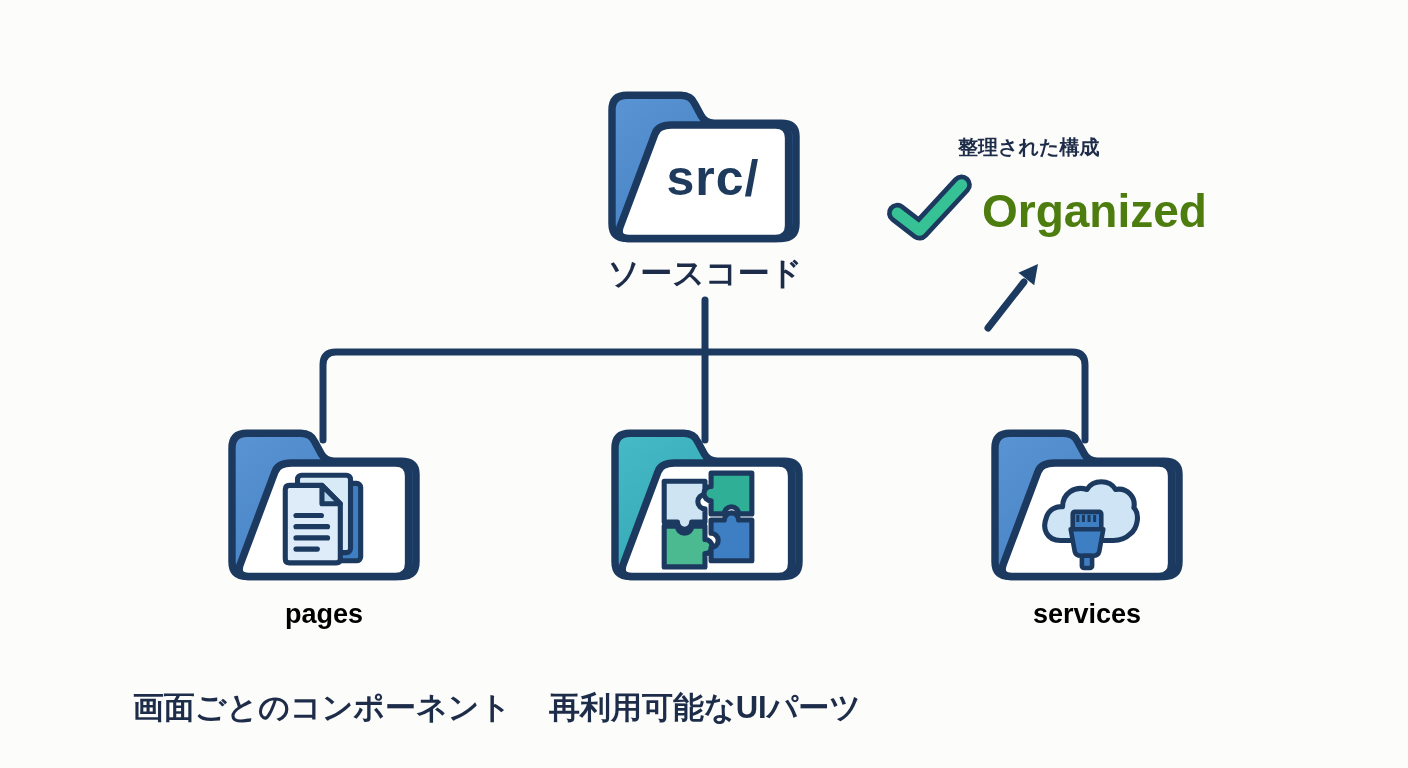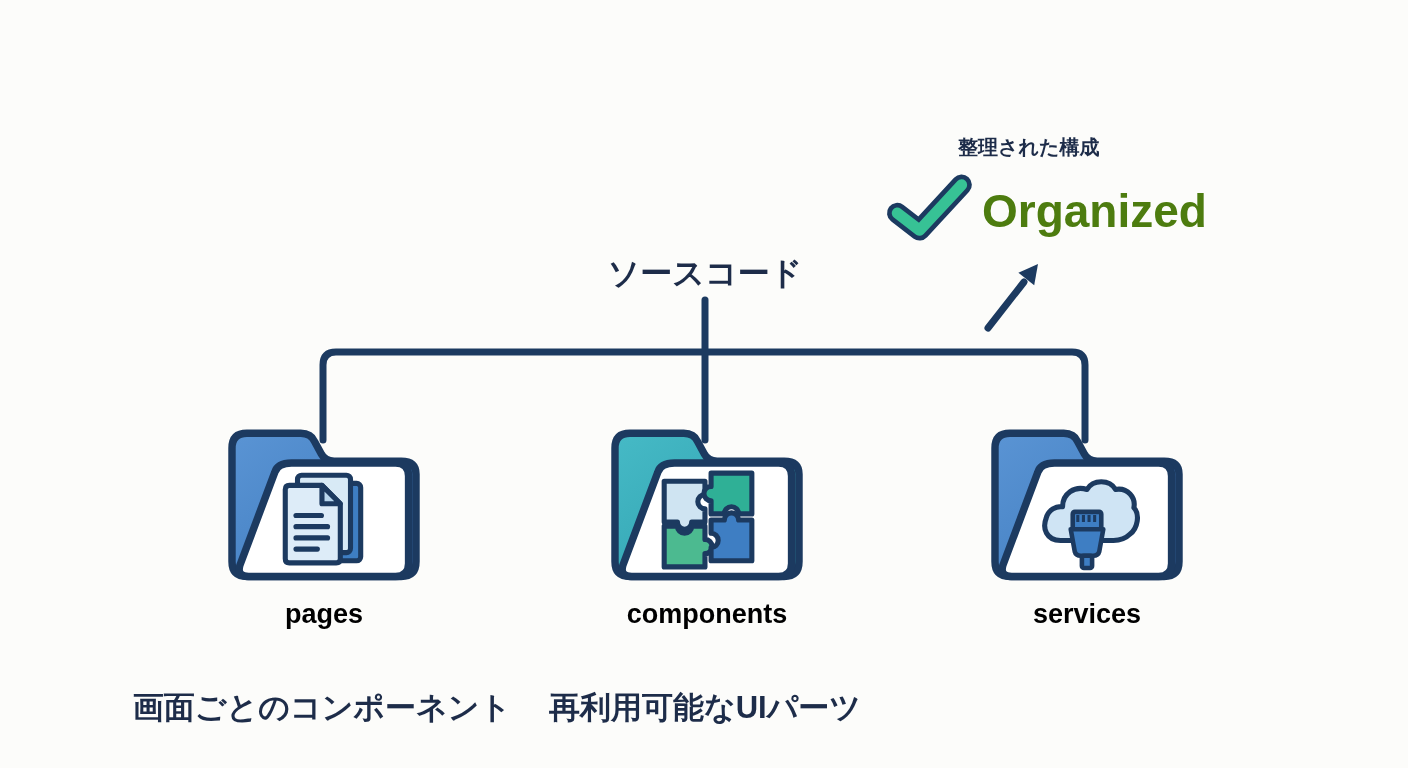--- a/index.html
+++ b/index.html
@@ -137,20 +137,27 @@
         <stop offset="1" stop-color="#2c9dac"></stop>
       </linearGradient>
     </defs>
   </svg>
 
   <svg class="connectors" viewBox="0 0 1408 768">
     <path class="connector-line" d="M705 300 L705 440"></path>
     <path class="connector-line" d="M323 440 L323 365 Q323 352 336 352 L1072 352 Q1085 352 1085 365 L1085 440"></path>
   </svg>
 
+  <div class="folder" style="left:597px; top:73px;">
+    <svg class="folder-svg" viewBox="0 0 230 184">
+      <path class="folder-outline" fill="url(#grad-blue)" d="M16 40 Q16 24 32 24 L90 24 Q101 24 105 33 L112 46 Q116 54 126 54 L198 54 Q214 54 214 68 L214 162 Q214 178 198 178 L32 178 Q16 178 16 162 Z"></path>
+      <path class="folder-outline" fill="#ffffff" d="M80 56 L192 56 Q206 56 206 70 L206 164 Q206 178 192 178 L34 178 Q21 178 24.5 166 L62 66 Q65 56 80 56 Z"></path>
+    </svg>
+    <div class="src-label">src/</div>
+  </div>
   <div class="caption-under-root">ソースコード</div>
 
   <div class="annotation-ja">整理された構成</div>
   <svg class="check-svg" viewBox="0 0 100 84">
     <path d="M13 48 L39 68 L88 15" fill="none" stroke="#1c3a60" stroke-width="24" stroke-linecap="round" stroke-linejoin="round"></path>
     <path d="M13 48 L39 68 L88 15" fill="none" stroke="#37c295" stroke-width="13" stroke-linecap="round" stroke-linejoin="round"></path>
   </svg>
   <div class="annotation-en">Organized</div>
   <svg class="arrow-svg" viewBox="0 0 76 82">
     <path d="M10 74 L46 28" fill="none" stroke="#1c3a60" stroke-width="7" stroke-linecap="round"></path>
@@ -181,21 +188,20 @@
       <path class="folder-outline" fill="url(#grad-teal)" d="M16 40 Q16 24 32 24 L90 24 Q101 24 105 33 L112 46 Q116 54 126 54 L198 54 Q214 54 214 68 L214 162 Q214 178 198 178 L32 178 Q16 178 16 162 Z"></path>
       <path class="folder-outline" fill="#ffffff" d="M80 56 L192 56 Q206 56 206 70 L206 164 Q206 178 192 178 L34 178 Q21 178 24.5 166 L62 66 Q65 56 80 56 Z"></path>
     </svg>
     <svg class="folder-icon" viewBox="0 0 104 104">
       <path d="M10 16 L50 16 L50 29 A7 7 0 0 0 50 43 L50 56 L37 56 A7 7 0 0 1 23 56 L10 56 Z" fill="#cfe4f2" stroke="#1c3a60" stroke-width="5" stroke-linejoin="round"></path>
       <path d="M56 8 L96 8 L96 48 L83 48 A7 7 0 0 0 69 48 L56 48 L56 35 A7 7 0 0 1 56 21 Z" fill="#2fb096" stroke="#1c3a60" stroke-width="5" stroke-linejoin="round"></path>
       <path d="M10 60 L23 60 A7 7 0 0 0 37 60 L50 60 L50 73 A7 7 0 0 1 50 87 L50 100 L10 100 Z" fill="#4cba90" stroke="#1c3a60" stroke-width="5" stroke-linejoin="round"></path>
       <path d="M56 54 L69 54 A7 7 0 0 1 83 54 L96 54 L96 94 L56 94 L56 81 A7 7 0 0 0 56 67 Z" fill="#3e7ec3" stroke="#1c3a60" stroke-width="5" stroke-linejoin="round"></path>
     </svg>
   </div>
-  <div class="folder-name" style="left:547px;">components</div>
   <div class="folder-caption" style="left:485px;">再利用可能なUIパーツ</div>
 
   <div class="folder" style="left:980px; top:411px;">
     <svg class="folder-svg" viewBox="0 0 230 184">
       <path class="folder-outline" fill="url(#grad-blue)" d="M16 40 Q16 24 32 24 L90 24 Q101 24 105 33 L112 46 Q116 54 126 54 L198 54 Q214 54 214 68 L214 162 Q214 178 198 178 L32 178 Q16 178 16 162 Z"></path>
       <path class="folder-outline" fill="#ffffff" d="M80 56 L192 56 Q206 56 206 70 L206 164 Q206 178 192 178 L34 178 Q21 178 24.5 166 L62 66 Q65 56 80 56 Z"></path>
     </svg>
     <svg class="folder-icon" viewBox="0 0 104 104">
       <path d="M26 74 C12 74 8 62 12 52 C14 44 22 40 28 41 C28 28 40 20 52 24 C58 14 74 14 80 24 C92 22 100 32 98 42 C104 48 102 62 94 68 C90 72 84 74 78 74 Z" fill="#cfe4f4" stroke="#1c3a60" stroke-width="5" stroke-linejoin="round"></path>
       <rect x="38" y="46" width="28" height="17" rx="2" fill="#3e7ec3" stroke="#1c3a60" stroke-width="4.5"></rect>

